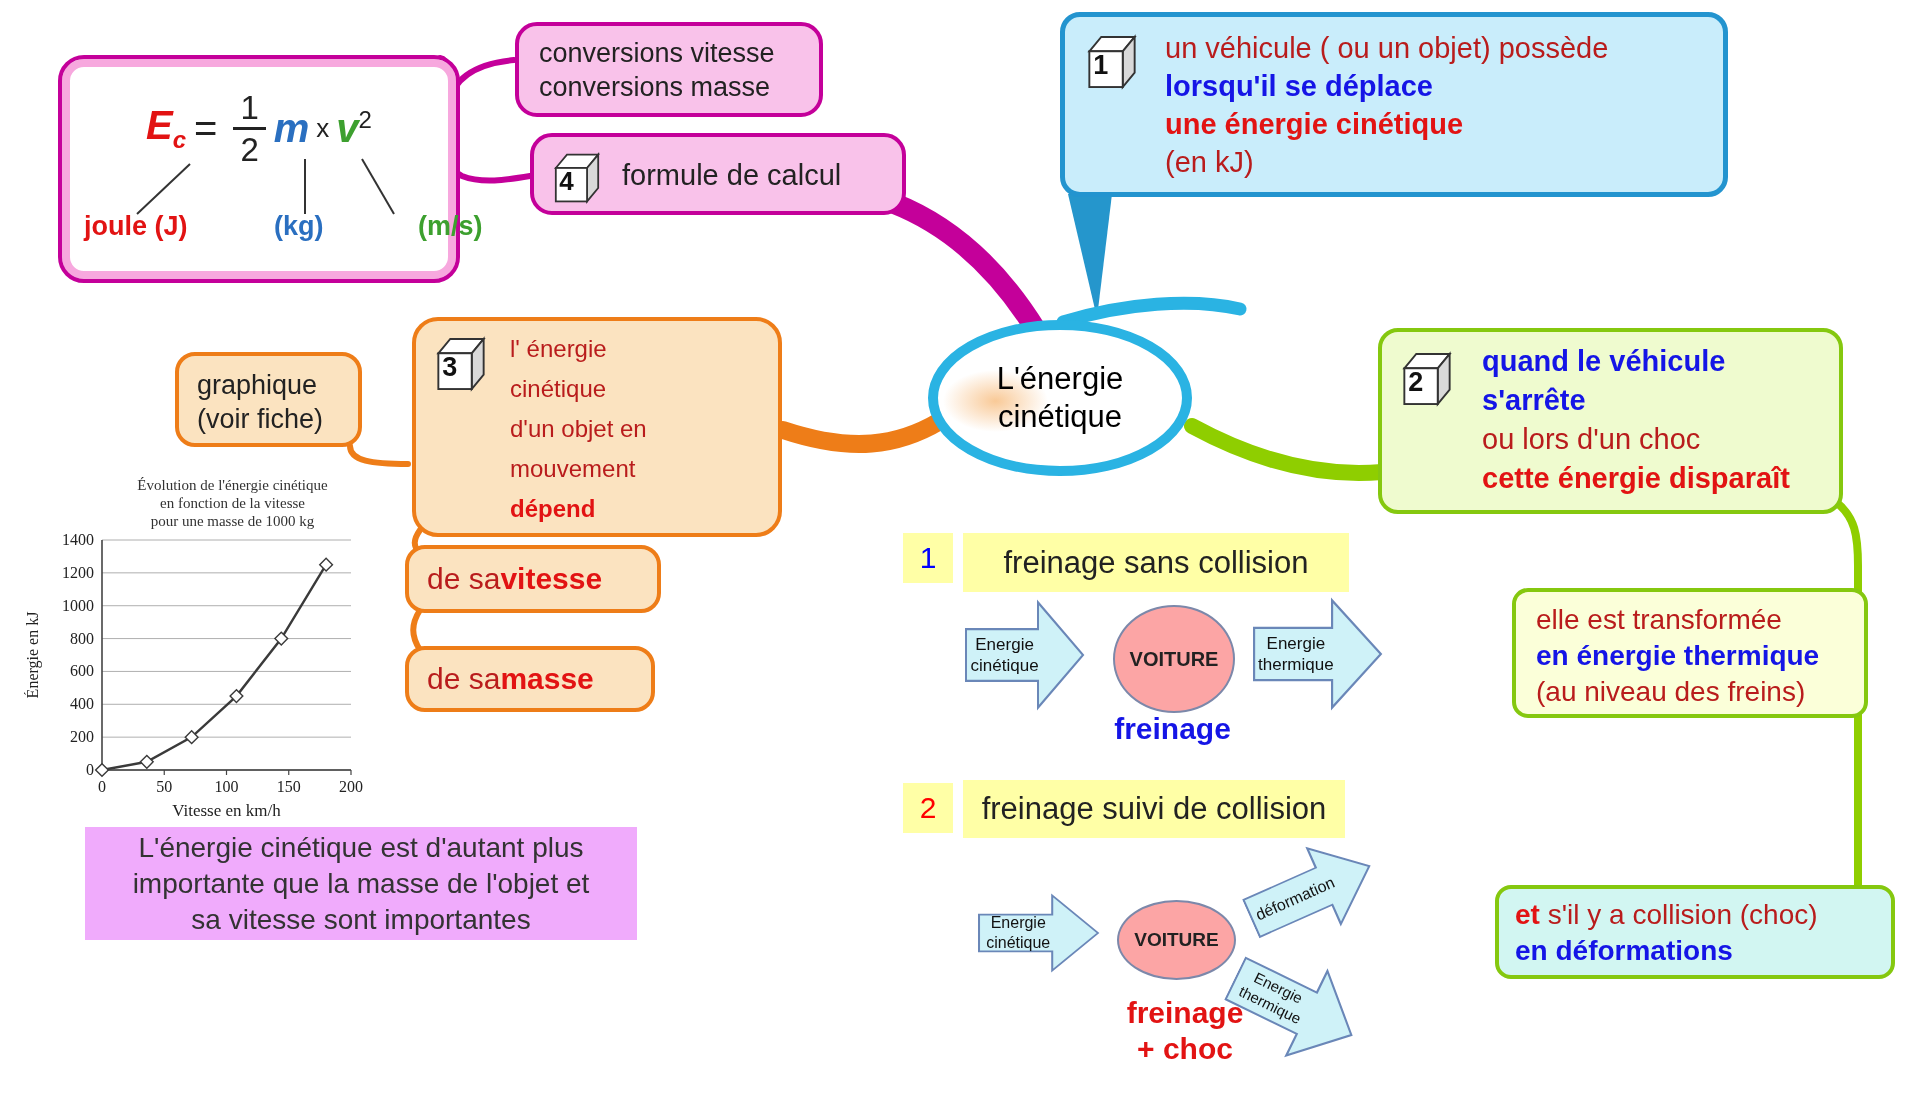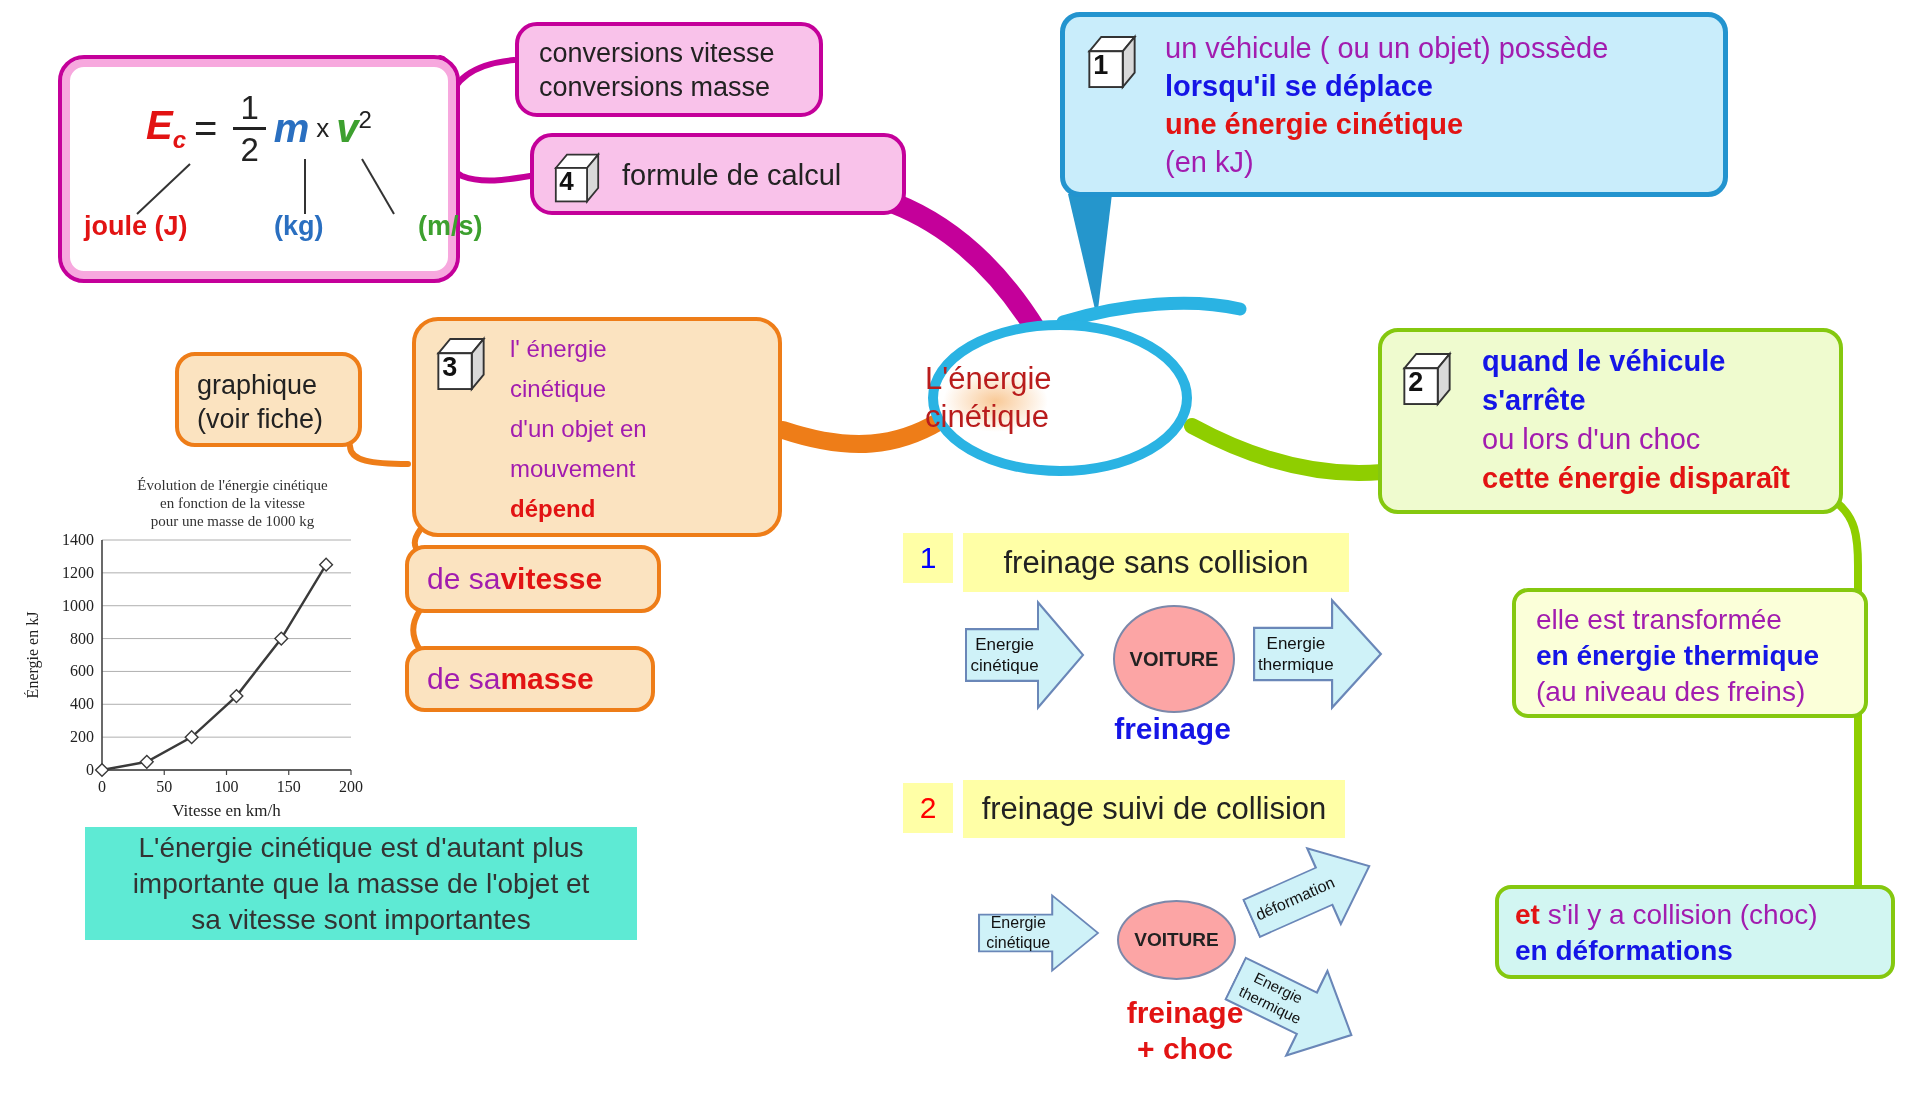--- a/index.html
+++ b/index.html
@@ -9,25 +9,25 @@
   .node{position:absolute;box-sizing:border-box;z-index:2;}
   
   .pinkbox{background:#f9c2ea;border:4px solid #c4009a;border-radius:22px;}
   .formulabox{background:#fff;border:4px solid #c4009a;border-radius:26px;
               box-shadow:inset 0 0 0 8px #f7a8de;}
   .bluebox{background:#c9edfb;border:5px solid #2394cf;border-radius:20px;}
   .greenbox{background:#effbcf;border:4px solid #85c80f;border-radius:20px;}
   .greenbox2{background:#fbffd9;border:4px solid #85c80f;border-radius:16px;}
   .cyanbox{background:#d2f6f2;border:4px solid #85c80f;border-radius:16px;}
   .orangebox{background:#fbe3c0;border:4px solid #ee7d18;border-radius:20px;}
-  .goldbox{background:#5eead4;}
+  .goldbox{background:#f0abfc;}
   .yellow{background:#ffffa6;}
   .tblue{color:#1515e6;font-weight:bold;}
   .tred{color:#e21313;font-weight:bold;}
-  .tblk{color:#a21caf;}
+  .tblk{color:#b91c1c;}
   
   .cube{position:absolute;display:block;}
   .cube svg{display:block;width:100%;height:100%;}
   .cube .cnum{position:absolute;left:6%;top:26%;width:52%;height:60%;
               display:flex;align-items:center;justify-content:center;
               font-weight:bold;color:#111;}
   
   .rarrow{position:absolute;}
   .rarrow svg{display:block;width:100%;height:100%;}
   .rarrow .albl{position:absolute;left:2%;top:0;width:62%;height:100%;
@@ -131,21 +131,21 @@
     </div>
   </div>
 
   <div class="node" style="left:925px;top:318px;width:270px;height:160px;z-index:3;">
     <svg width="270" height="160" viewBox="0 0 270 160">
       <ellipse cx="135" cy="80" rx="127" ry="73" fill="#ffffff" stroke="#2ab3e3" stroke-width="10"></ellipse>
     </svg>
     <div style="position:absolute;left:18px;top:52px;width:105px;height:62px;border-radius:50%;
                 background:radial-gradient(closest-side, rgba(243,148,48,0.5), rgba(243,148,48,0));"></div>
     <div style="position:absolute;left:0;top:0;width:100%;height:100%;display:flex;flex-direction:column;
-                justify-content:center;font-size:31px;line-height:38px;color:#b91c1c;">
+                align-items:center;justify-content:center;font-size:31px;line-height:38px;color:#000000;">
       <div>L'énergie</div>
       <div>cinétique</div>
     </div>
   </div>
 
   <div class="node greenbox" style="left:1378px;top:328px;width:465px;height:186px;">
     <span class="cube" style="left:14px;top:16px;width:62px;height:62px;">
       <svg viewBox="0 0 52 52">
           <polygon points="7,17 17,5 45,5 35,17" fill="#fff" stroke="#333" stroke-width="1.6"></polygon>
           <polygon points="35,17 45,5 45,35 35,47" fill="#d9d9d9" stroke="#333" stroke-width="1.6"></polygon>

